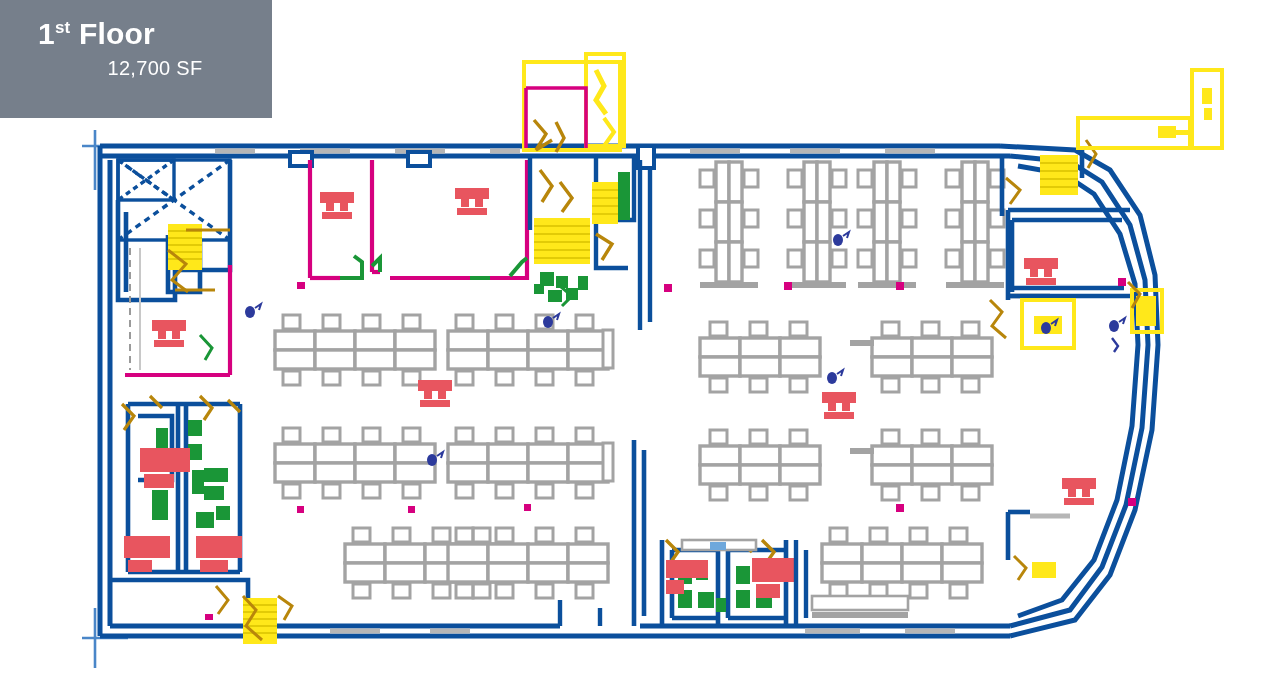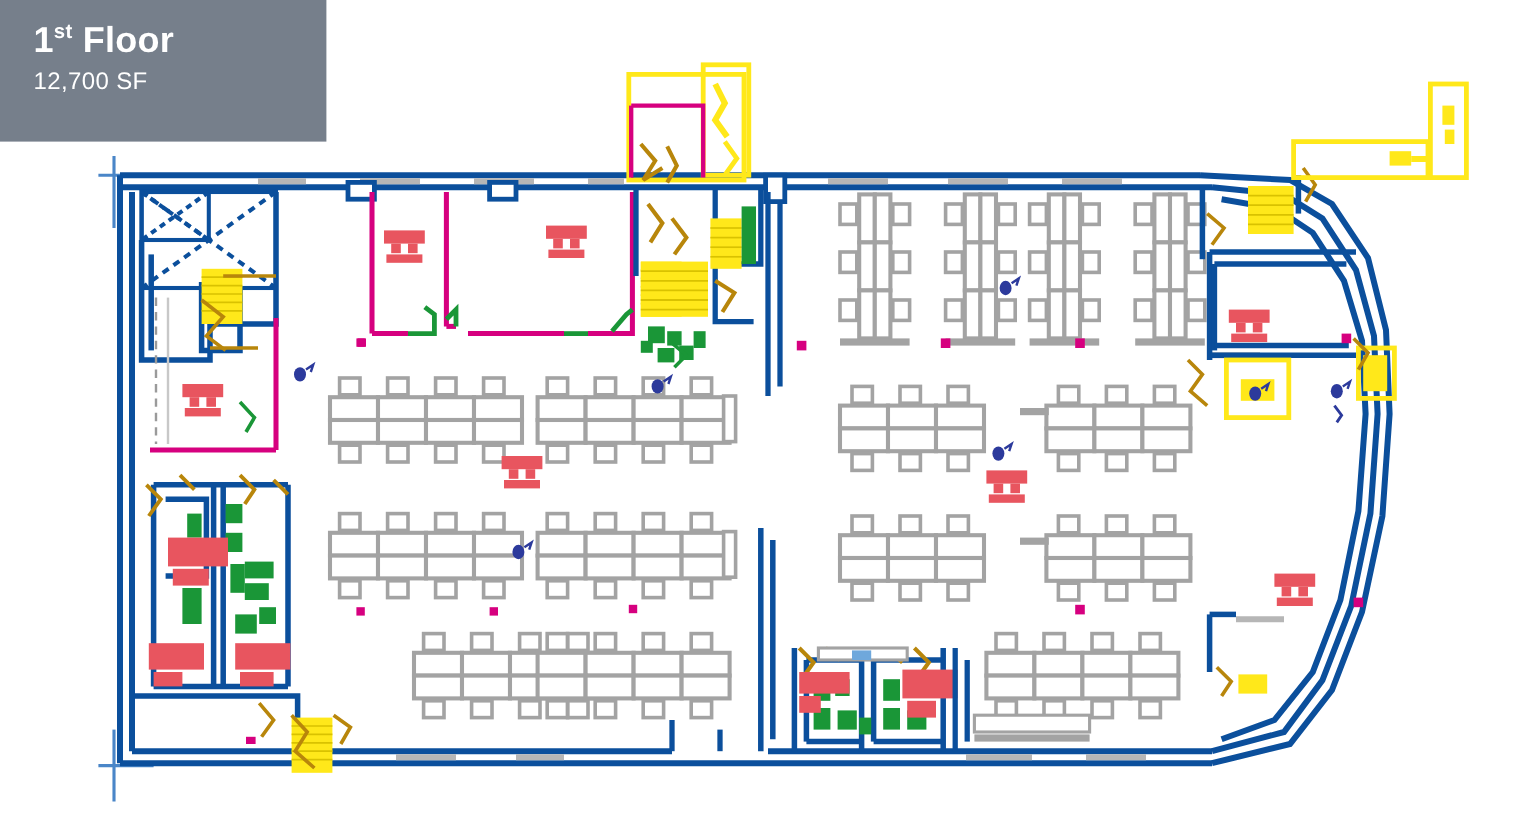--- a/index.html
+++ b/index.html
@@ -4,28 +4,28 @@
 <style>
   html,body{margin:0;padding:0;background:#ffffff;}
   body{width:1272px;height:687px;overflow:hidden;
        font-family:"Liberation Sans","DejaVu Sans",sans-serif;}
   #stage{position:relative;width:1272px;height:687px;background:#fff;}
 
   
   #floor-badge{
     position:absolute;left:0;top:0;width:272px;height:118px;
     background:#767f8b;color:#fff;box-sizing:border-box;
-    padding:18px 0 0 28px;
+    padding:18px 0 0 38px;
   }
   #floor-badge .ftitle{
     font-size:30px;font-weight:bold;letter-spacing:.2px;line-height:1.05;
   }
   #floor-badge .ftitle sup{font-size:17px;vertical-align:super;font-weight:bold;}
   #floor-badge .fsub{
-    font-size:20px;font-weight:500;margin-top:7px;letter-spacing:.3px;
+    font-size:20px;font-weight:500;margin-top:7px;letter-spacing:.3px;text-align:center;
   }
 
   
   #plan{position:absolute;left:0;top:0;width:1272px;height:687px;}
   .nosel{user-select:none;}
 </style>
 </head>
 <body>
 
 <div id="stage">

